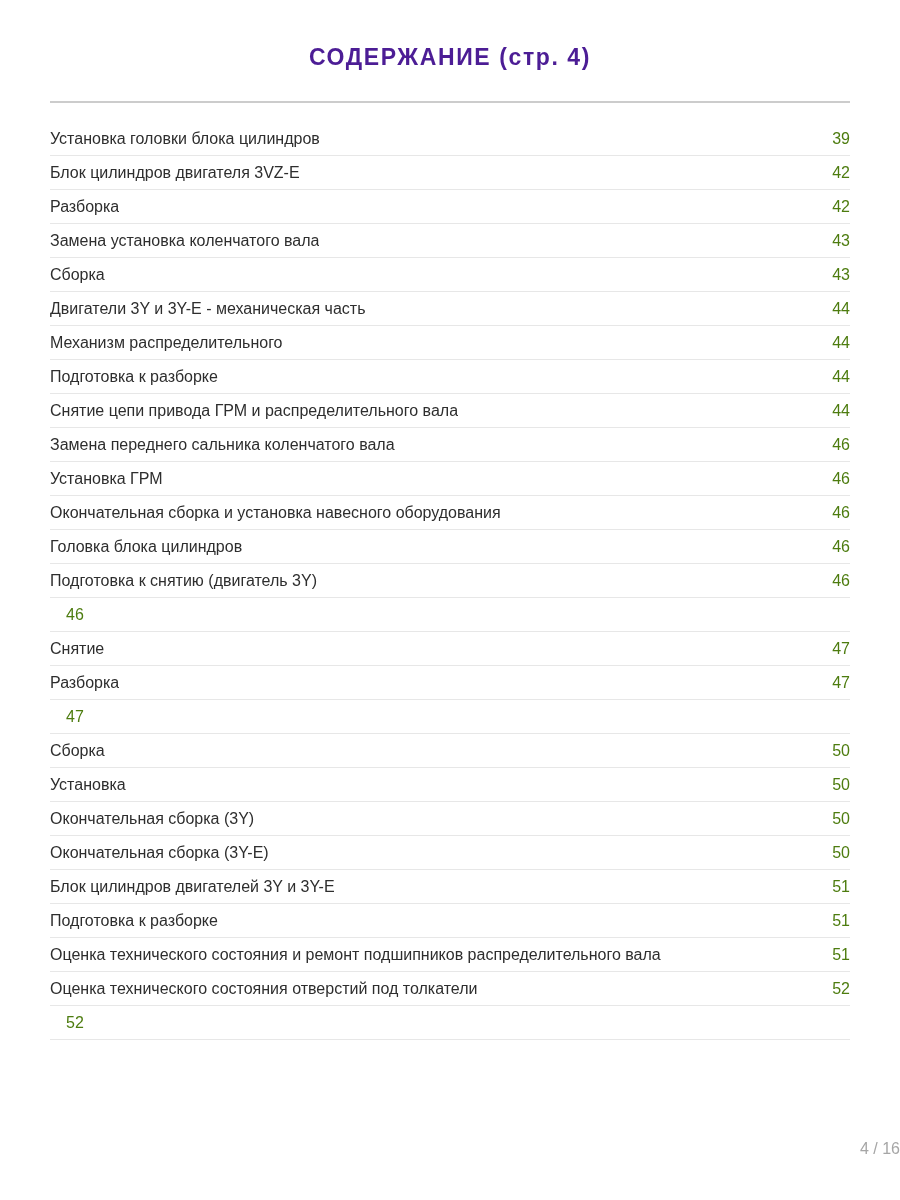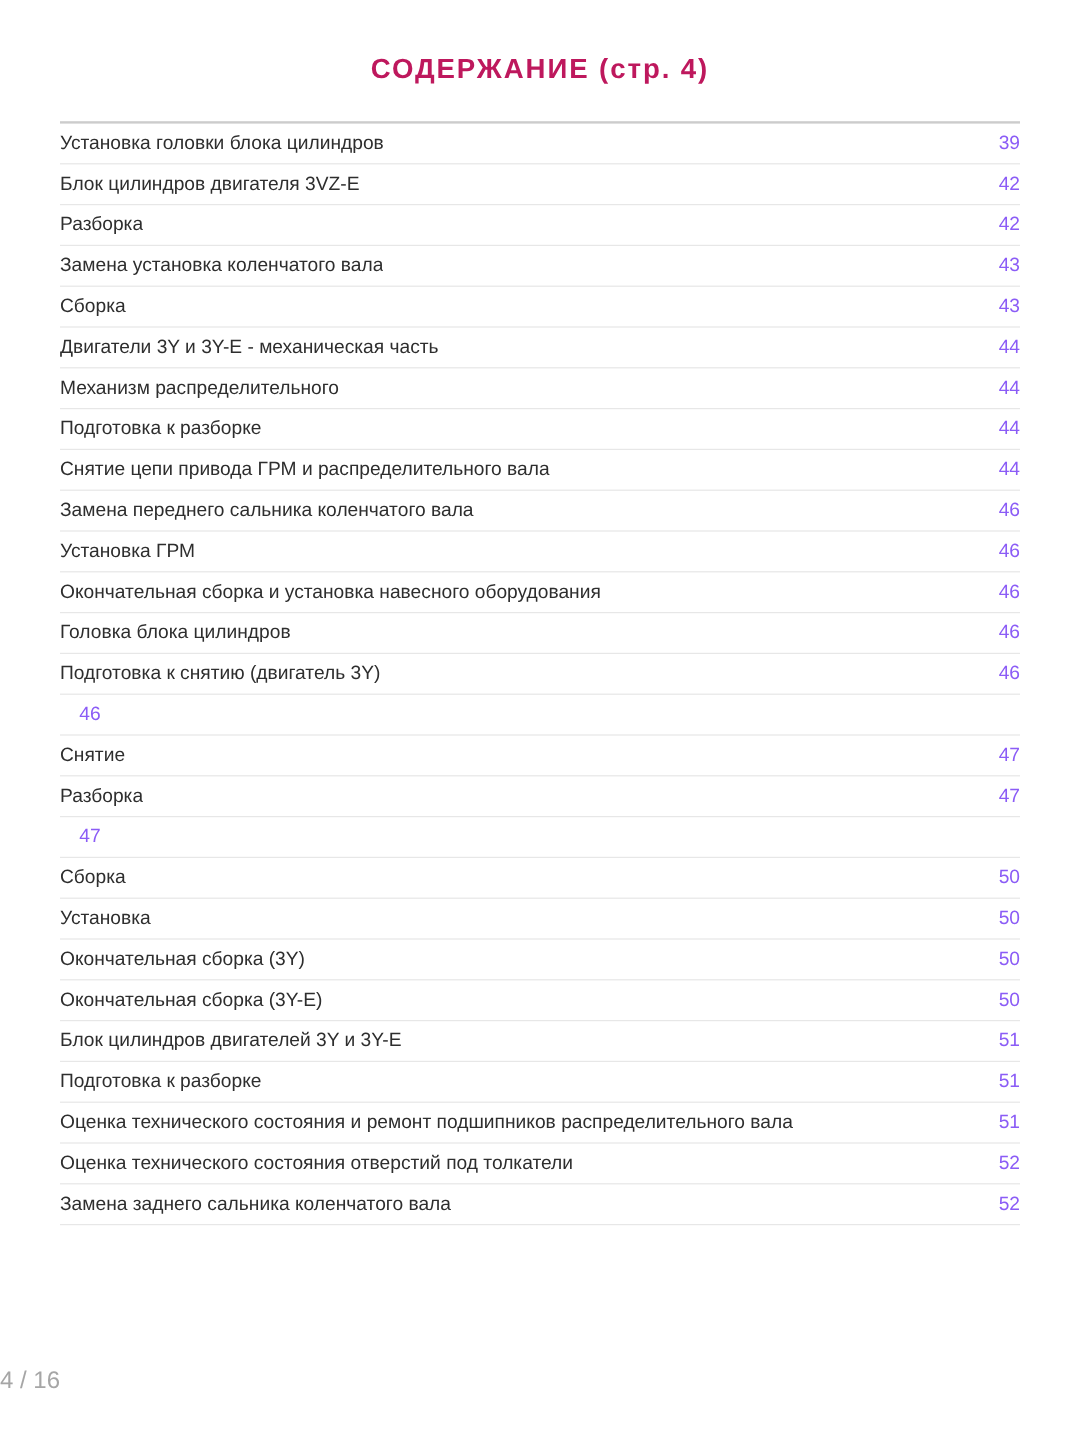--- a/index.html
+++ b/index.html
@@ -16,56 +16,57 @@
   }
   .page {
     padding: 0 50px;
   }
   .doc-title {
     margin: 44px 0 0 0;
     text-align: center;
     font-size: 23px;
     font-weight: 700;
     letter-spacing: 1.6px;
-    color: #be185d;
+    color: #4c1d95;
   }
   .title-rule {
     height: 2px;
     background: #cccccc;
     margin-top: 30px;
     border: none;
   }
   .toc {
+    margin-top: 19px;
   }
   .toc-row {
     display: flex;
     justify-content: space-between;
     align-items: center;
     height: 33px;
     border-bottom: 1px solid #e7e7e7;
     font-size: 16px;
   }
   .toc-label {
     color: #2e2e2e;
     white-space: nowrap;
     overflow: hidden;
   }
   .toc-page {
-    color: #8b5cf6;
+    color: #4d7c0f;
     padding-left: 16px;
     flex-shrink: 0;
     text-align: center;
   }
   .footer {
     position: absolute;
     left: 0;
     right: 0;
     top: 1140px;
-    text-align: left;
-    font-size: 20px;
+    text-align: right;
+    font-size: 16px;
     color: #a6a6a6;
   }
 </style>
 </head>
 <body>
 
 <div class="page">
 
   <h1 class="doc-title">СОДЕРЖАНИЕ (стр. 4)</h1>
 
@@ -195,20 +196,19 @@
     <span class="toc-label">Оценка технического состояния и ремонт подшипников распределительного вала</span>
     <span class="toc-page">51</span>
   </div>
 
   <div class="toc-row">
     <span class="toc-label">Оценка технического состояния отверстий под толкатели</span>
     <span class="toc-page">52</span>
   </div>
 
   <div class="toc-row">
-    <span class="toc-label">Замена заднего сальника коленчатого вала</span>
     <span class="toc-page">52</span>
   </div>
 </div>
 
   <div class="footer">4 / 16</div>
 
 </div>
 
 </body></html>

